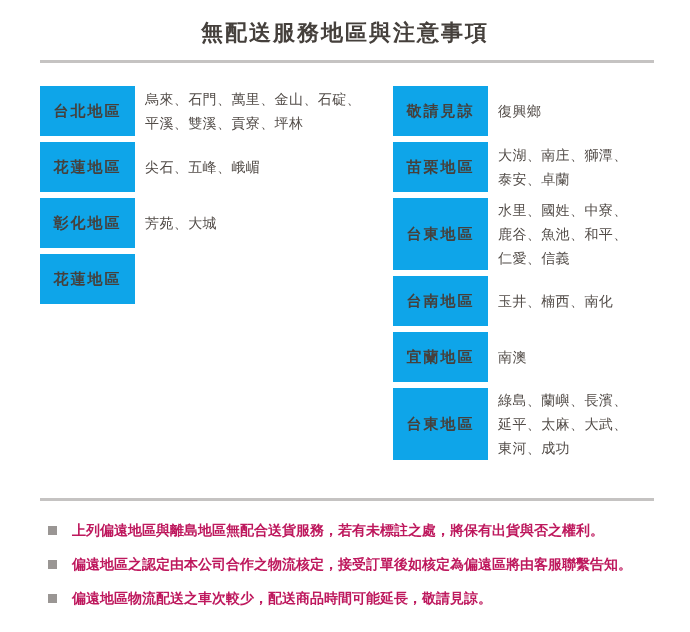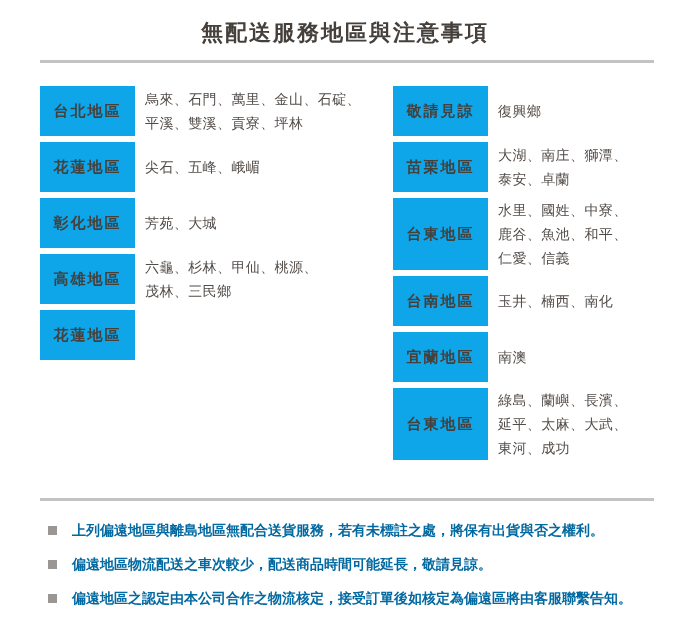--- a/index.html
+++ b/index.html
@@ -70,21 +70,21 @@
   .notes {
     padding: 19px 30px 0 48px;
   }
   .note {
     display: flex;
     align-items: flex-start;
     margin-bottom: 13px;
     font-size: 14px;
     line-height: 21px;
     font-weight: bold;
-    color: #0369a1;
+    color: #be185d;
   }
   .note-bullet {
     width: 9px;
     height: 9px;
     background: #9a9694;
     flex-shrink: 0;
     margin-top: 6px;
     margin-right: 15px;
   }
 </style>
@@ -105,25 +105,20 @@
         <div class="row-areas">烏來、石門、萬里、金山、石碇、
 平溪、雙溪、貢寮、坪林</div>
       </div>
       <div class="row">
         <div class="row-label">花蓮地區</div>
         <div class="row-areas">尖石、五峰、峨嵋</div>
       </div>
       <div class="row">
         <div class="row-label">彰化地區</div>
         <div class="row-areas">芳苑、大城</div>
-      </div>
-      <div class="row">
-        <div class="row-label">高雄地區</div>
-        <div class="row-areas">六龜、杉林、甲仙、桃源、
-茂林、三民鄉</div>
       </div>
       <div class="row">
         <div class="row-label">花蓮地區</div>
       </div>
     </div>
 
     <div class="col right">
       <div class="row">
         <div class="row-label">敬請見諒</div>
         <div class="row-areas">復興鄉</div>
@@ -159,21 +154,21 @@
 
   <div class="divider bottom"></div>
 
   <div class="notes">
     <div class="note">
       <span class="note-bullet"></span>
       <span class="note-text">上列偏遠地區與離島地區無配合送貨服務，若有未標註之處，將保有出貨與否之權利。</span>
     </div>
     <div class="note">
       <span class="note-bullet"></span>
-      <span class="note-text">偏遠地區物流配送之車次較少，配送商品時間可能延長，敬請見諒。</span>
+      <span class="note-text">偏遠地區之認定由本公司合作之物流核定，接受訂單後如核定為偏遠區將由客服聯繫告知。</span>
     </div>
     <div class="note">
       <span class="note-bullet"></span>
-      <span class="note-text">偏遠地區之認定由本公司合作之物流核定，接受訂單後如核定為偏遠區將由客服聯繫告知。</span>
+      <span class="note-text">偏遠地區物流配送之車次較少，配送商品時間可能延長，敬請見諒。</span>
     </div>
   </div>
 
 </div>
 
 </body></html>

